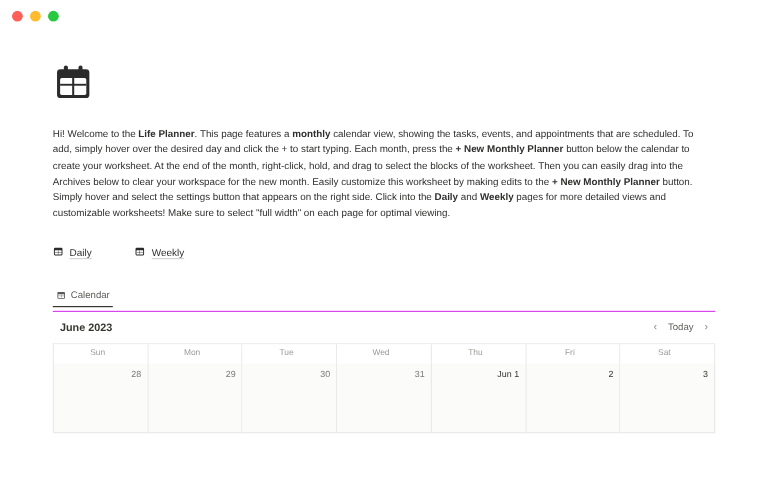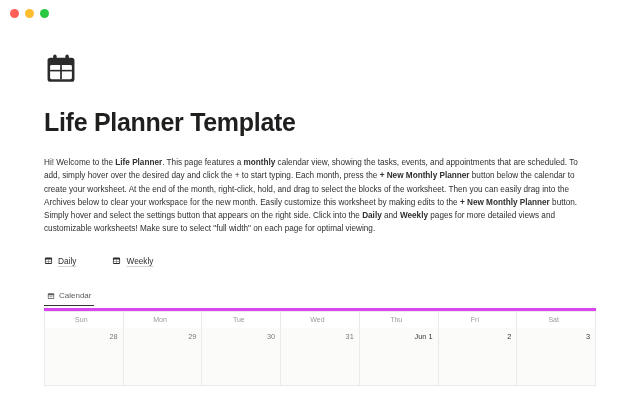--- a/index.html
+++ b/index.html
@@ -75,21 +75,21 @@
   }
   .inline-link .lbl { text-decoration: underline; text-decoration-color: #d3d3d1; text-underline-offset: 2px; }
 
   
   .db {
     margin-top: 20px;
   }
   .db-tabs {
     display: flex;
     align-items: center;
-    border-bottom: 3px solid #d946ef;
+    border-bottom: 1px solid #d946ef;
     height: 22px;
   }
   .db-tab {
     display: flex;
     align-items: center;
     gap: 4px;
     font-size: 8px;
     color: #5c5b58;
     padding: 0 3px 5px 3px;
     border-bottom: 1.6px solid #37352f;
@@ -167,21 +167,20 @@
 
     <svg class="page-icon" viewBox="0 0 24 24">
       <rect x="2.5" y="4" width="19" height="17" rx="2" fill="#2b2b2b"></rect>
       <rect x="4.3" y="9.2" width="15.4" height="10" rx="1" fill="#ffffff"></rect>
       <rect x="6.5" y="1.8" width="2.4" height="4.6" rx="1.2" fill="#2b2b2b"></rect>
       <rect x="15.1" y="1.8" width="2.4" height="4.6" rx="1.2" fill="#2b2b2b"></rect>
       <rect x="4.3" y="12.6" width="15.4" height="1.1" fill="#2b2b2b"></rect>
       <rect x="11.4" y="9.2" width="1.2" height="10" fill="#2b2b2b"></rect>
     </svg>
 
-    <h1 class="page-title">Life Planner Template</h1>
 
     <p class="intro" id="intro"><span>Hi! Welcome to the </span><b>Life Planner</b><span>. This page features a </span><b>monthly</b><span> calendar view, showing the tasks, events, and appointments that are scheduled. To add, simply hover over the desired day and click the + to start typing. Each month, press the </span><b>+ New Monthly Planner</b><span> button below the calendar to create your worksheet. At the end of the month, right-click, hold, and drag to select the blocks of the worksheet. Then you can easily drag into the Archives below to clear your workspace for the new month. Easily customize this worksheet by making edits to the </span><b>+ New Monthly Planner</b><span> button. Simply hover and select the settings button that appears on the right side. Click into the </span><b>Daily</b><span> and </span><b>Weekly</b><span> pages for more detailed views and customizable worksheets! Make sure to select "full width" on each page for optimal viewing.</span></p>
 
     <div class="link-row">
       <div class="inline-link">
         <svg width="9" height="9" viewBox="0 0 24 24">
           <rect x="2.5" y="4" width="19" height="17" rx="2.5" fill="#2b2b2b"></rect>
           <rect x="4.6" y="9.6" width="14.8" height="9.2" rx="1" fill="#ffffff"></rect>
           <rect x="11.4" y="9.6" width="1" height="9.2" fill="#2b2b2b"></rect>
           <rect x="4.6" y="13.3" width="14.8" height="1" fill="#2b2b2b"></rect>
@@ -206,20 +205,28 @@
           <svg width="8" height="8" viewBox="0 0 24 24">
             <rect x="2.5" y="4" width="19" height="17" rx="2.5" fill="#5c5b58"></rect>
             <rect x="4.6" y="9.6" width="14.8" height="9.2" rx="1" fill="#ffffff"></rect>
             <rect x="11.4" y="9.6" width="1" height="9.2" fill="#5c5b58"></rect>
             <rect x="4.6" y="13.3" width="14.8" height="1" fill="#5c5b58"></rect>
           </svg>
           <span>Calendar</span>
         </div>
       </div>
 
+      <div class="cal-head">
+        <span class="cal-month">June 2023</span>
+        <span class="cal-nav">
+          <span class="arrow">‹</span>
+          <span class="today">Today</span>
+          <span class="arrow">›</span>
+        </span>
+      </div>
 
       <div class="cal-grid" id="cal-grid">
           <div class="cal-row dow">
             <div class="cell">Sun</div>
             <div class="cell">Mon</div>
             <div class="cell">Tue</div>
             <div class="cell">Wed</div>
             <div class="cell">Thu</div>
             <div class="cell">Fri</div>
             <div class="cell">Sat</div>

